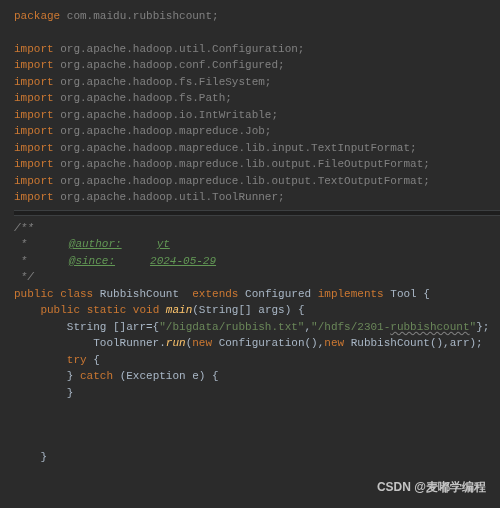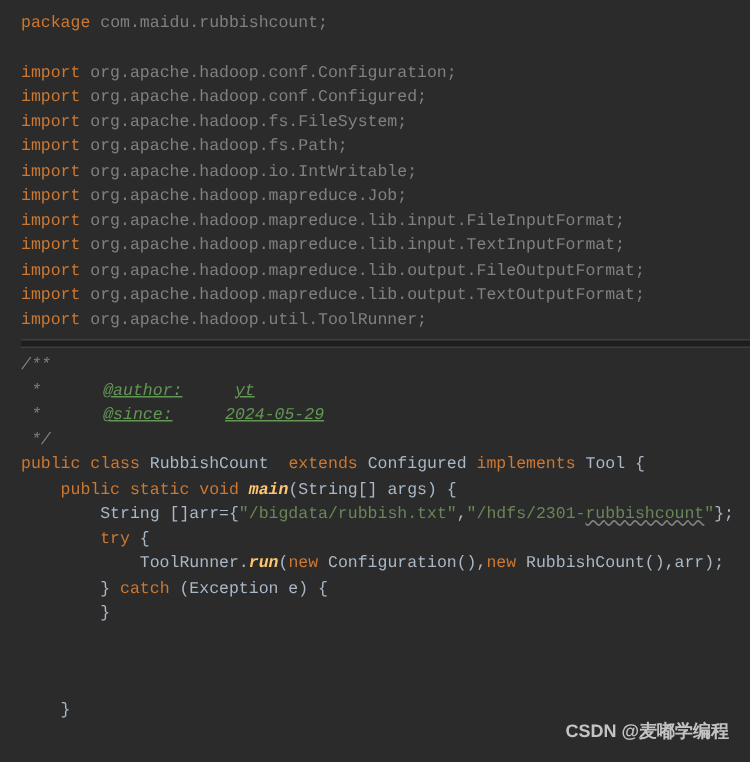--- a/index.html
+++ b/index.html
@@ -17,21 +17,21 @@
       padding: 8px 0 8px 14px;
       position: relative;
     }
     .line { white-space: pre; }
     .kw { color: #cc7832; }
     .pkg { color: #808080; }
     .comment { color: #808080; font-style: italic; }
     .tag { color: #629755; font-style: italic; text-decoration: underline; padding-left: 35px; }
     .str { color: #6a8759; }
     .wavy { text-decoration: underline wavy #808080; }
-    .method-static { color: #ffc66d; font-style: italic; font-weight: bold; }
+    .method-static { color: #ffc66d; font-style: italic; }
     .separator {
       height: 6px;
       background: #1e1e1e;
       border-top: 1px solid #3c3f41;
       border-bottom: 1px solid #3c3f41;
       margin: 4px 0;
     }
     .watermark {
       position: absolute;
       bottom: 12px;
@@ -44,48 +44,47 @@
     }
     .blank { height: 16px; }
   </style>
 </head>
 <body>
 
 <div class="editor">
   <div class="line"><span class="kw">package</span><span class="pkg"> com.maidu.rubbishcount;</span></div>
   <div class="blank"></div>
 
-  <div class="line"><span class="kw">import</span><span class="pkg"> org.apache.hadoop.conf.Configuration;</span></div>
+  <div class="line"><span class="kw">import</span><span class="pkg"> org.apache.hadoop.util.Configuration;</span></div>
   <div class="line"><span class="kw">import</span><span class="pkg"> org.apache.hadoop.conf.Configured;</span></div>
   <div class="line"><span class="kw">import</span><span class="pkg"> org.apache.hadoop.fs.FileSystem;</span></div>
   <div class="line"><span class="kw">import</span><span class="pkg"> org.apache.hadoop.fs.Path;</span></div>
   <div class="line"><span class="kw">import</span><span class="pkg"> org.apache.hadoop.io.IntWritable;</span></div>
   <div class="line"><span class="kw">import</span><span class="pkg"> org.apache.hadoop.mapreduce.Job;</span></div>
-  <div class="line"><span class="kw">import</span><span class="pkg"> org.apache.hadoop.mapreduce.lib.input.FileInputFormat;</span></div>
   <div class="line"><span class="kw">import</span><span class="pkg"> org.apache.hadoop.mapreduce.lib.input.TextInputFormat;</span></div>
   <div class="line"><span class="kw">import</span><span class="pkg"> org.apache.hadoop.mapreduce.lib.output.FileOutputFormat;</span></div>
   <div class="line"><span class="kw">import</span><span class="pkg"> org.apache.hadoop.mapreduce.lib.output.TextOutputFormat;</span></div>
   <div class="line"><span class="kw">import</span><span class="pkg"> org.apache.hadoop.util.ToolRunner;</span></div>
 
   <div class="separator"></div>
 
   <div class="line comment">/**</div>
   <div class="line"><span class="comment"> * </span><span class="tag">@author:</span><span class="tag">yt</span></div>
   <div class="line"><span class="comment"> * </span><span class="tag">@since:</span><span class="tag">2024-05-29</span></div>
   <div class="line comment"> */</div>
 
   <div class="line"><span class="kw">public</span> <span class="kw">class</span><span> RubbishCount  </span><span class="kw">extends</span><span> Configured </span><span class="kw">implements</span><span> Tool {</span></div>
 
   <div class="line">    <span class="kw">public</span> <span class="kw">static</span> <span class="kw">void</span><span class="method-static"> main</span><span>(String[] args) {</span></div>
 
   <div class="line"><span>        String []arr={</span><span class="str">"/bigdata/rubbish.txt"</span><span>,</span><span class="str">"/hdfs/2301-</span><span class="str wavy">rubbishcount</span><span class="str">"</span><span>};</span></div>
 
+  <div class="line"><span>            ToolRunner.</span><span class="method-static">run</span><span>(</span><span class="kw">new</span><span> Configuration(),</span><span class="kw">new</span><span> RubbishCount(),arr);</span></div>
+
   <div class="line">        <span class="kw">try</span><span> {</span></div>
-
-  <div class="line"><span>            ToolRunner.</span><span class="method-static">run</span><span>(</span><span class="kw">new</span><span> Configuration(),</span><span class="kw">new</span><span> RubbishCount(),arr);</span></div>
 
   <div class="line">        } <span class="kw">catch</span><span> (Exception e) {</span></div>
 
 
   <div class="line">        }</div>
   <div class="blank"></div>
   <div class="blank"></div>
   <div class="blank"></div>
   <div class="line">    }</div>
 </div>

